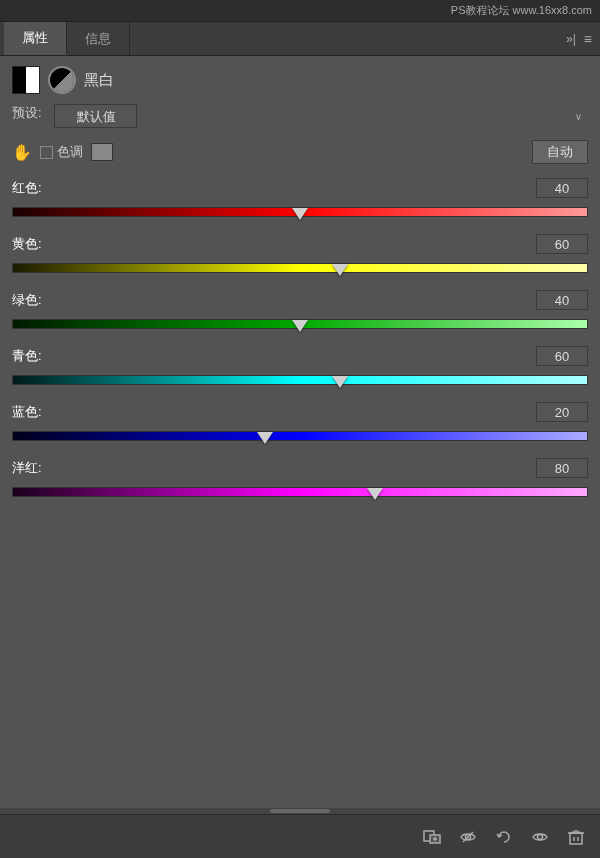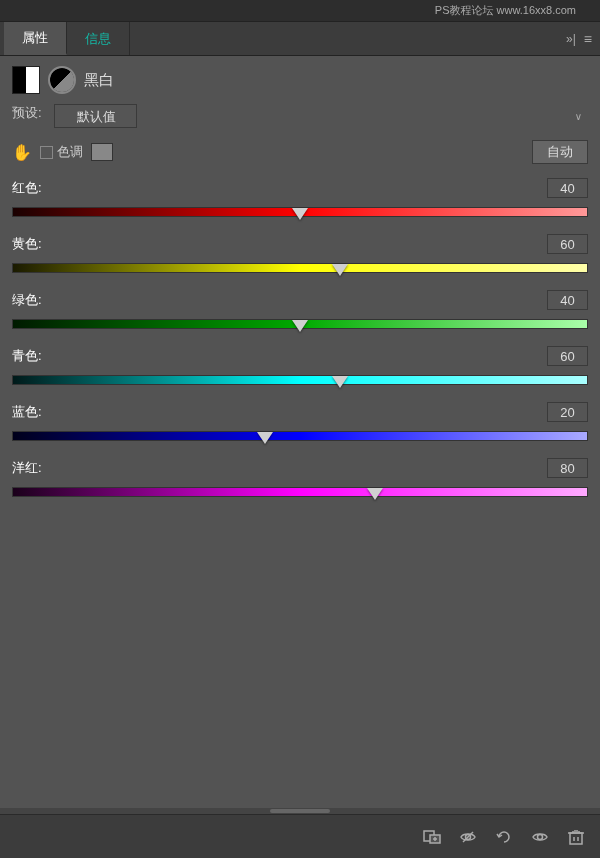--- a/index.html
+++ b/index.html
@@ -13,21 +13,21 @@
       overflow: hidden;
     }
 
     
     .watermark-bar {
       background: #2d2d2d;
       height: 22px;
       display: flex;
       align-items: center;
       justify-content: flex-end;
-      padding-right: 24px;
+      padding-right: 8px;
       font-size: 11px;
       color: #aaa;
       border-bottom: 1px solid #222;
     }
 
     
     .tab-bar {
       background: #3c3c3c;
       display: flex;
       align-items: stretch;
@@ -35,21 +35,21 @@
       border-bottom: 1px solid #222;
       padding-left: 4px;
       position: relative;
     }
     .tab {
       padding: 0 18px;
       display: flex;
       align-items: center;
       cursor: pointer;
       font-size: 13px;
-      color: #14b8a6;
+      color: #a3a3a3;
       border-right: 1px solid #2a2a2a;
     }
     .tab.active {
       background: #535353;
       color: #fff;
       border-bottom: 2px solid #535353;
     }
     .tab-actions {
       position: absolute;
       right: 8px;
@@ -167,21 +167,21 @@
       display: flex;
       align-items: center;
       justify-content: space-between;
       margin-bottom: 4px;
     }
     .color-label {
       color: #ffffff;
       font-size: 13px;
     }
     .color-value-input {
-      width: 41px;
+      width: 52px;
       height: 20px;
       background: #555;
       border: 1px solid #3a3a3a;
       color: #ddd;
       text-align: center;
       font-size: 13px;
       padding: 0 2px;
     }
 
     

